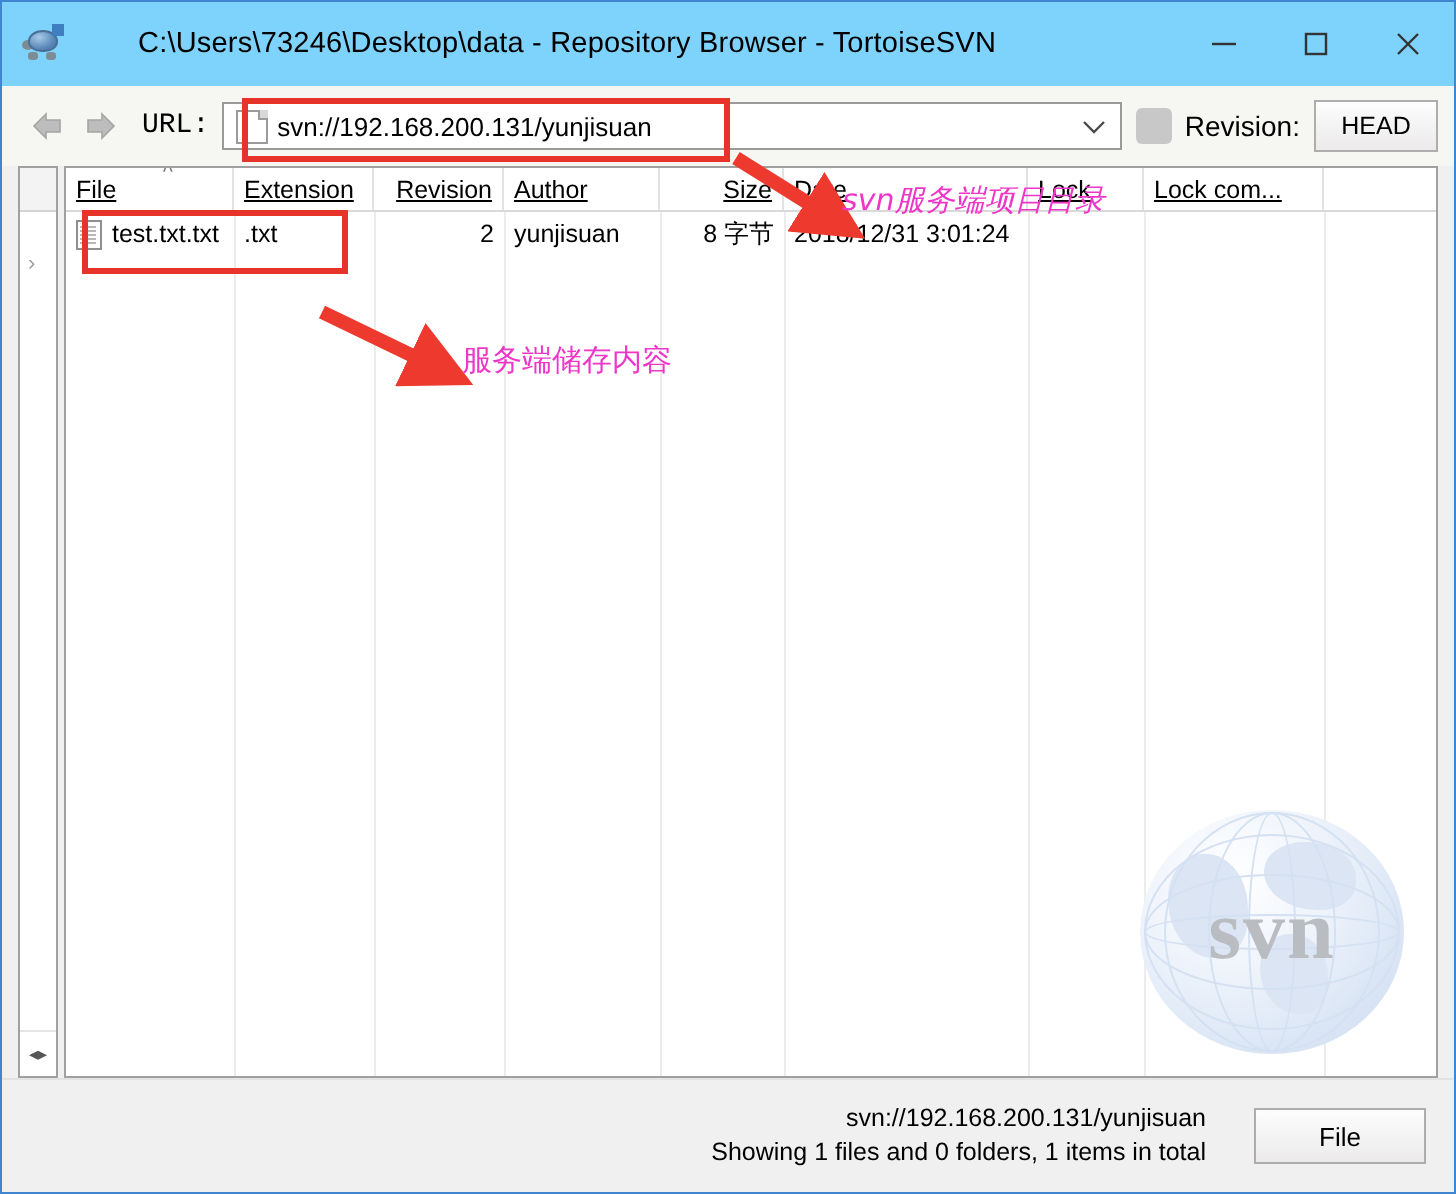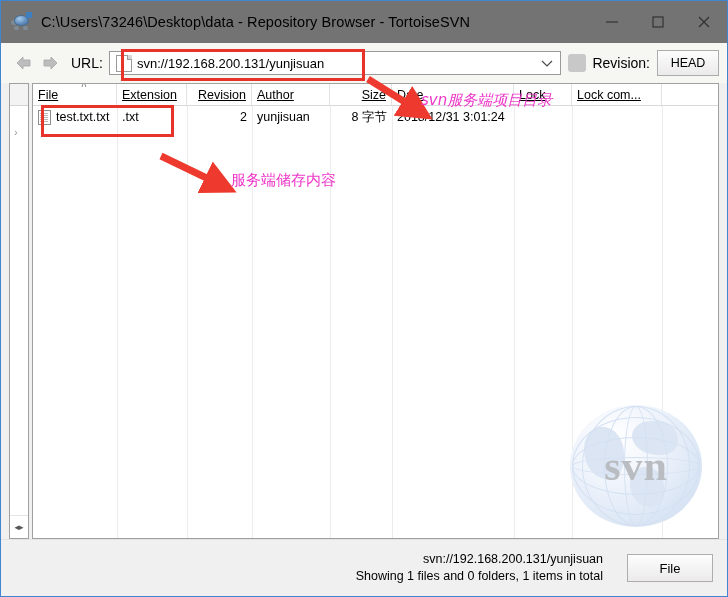--- a/index.html
+++ b/index.html
@@ -22,25 +22,26 @@
     background: #f0f0f0;
     border: 1px solid #3f85cf;
     box-sizing: border-box;
     display: flex;
     flex-direction: column;
   }
 
   
   .titlebar {
     height: 42px;
-    background: #737373;
-    display: flex;
-    align-items: center;
-    flex: 0 0 auto;
-    position: relative;
+    background: #7dd3fc;
+    display: flex;
+    align-items: center;
+    flex: 0 0 auto;
+    position: relative;
+    gap: 28px;
   }
   .title-icon {
     width: 22px; height: 22px;
     margin-left: 10px; margin-right: 8px;
     position: relative;
     flex: 0 0 auto;
   }
   .tortoise-shell {
     position: absolute;
     left: 3px; top: 4px;
@@ -108,20 +109,21 @@
   }
   .navbtn {
     width: 26px; height: 24px;
     display: flex; align-items: center; justify-content: center;
     flex: 0 0 auto;
   }
   .url-label {
     font-size: 14px;
     margin: 0 6px 0 8px;
     white-space: nowrap;
+    font-family: Liberation Mono, monospace;
   }
   .url-combo {
     flex: 1 1 auto;
     height: 24px;
     background: #fff;
     border: 1px solid #9a9a9a;
     display: flex;
     align-items: center;
     box-sizing: border-box;
     min-width: 0;

